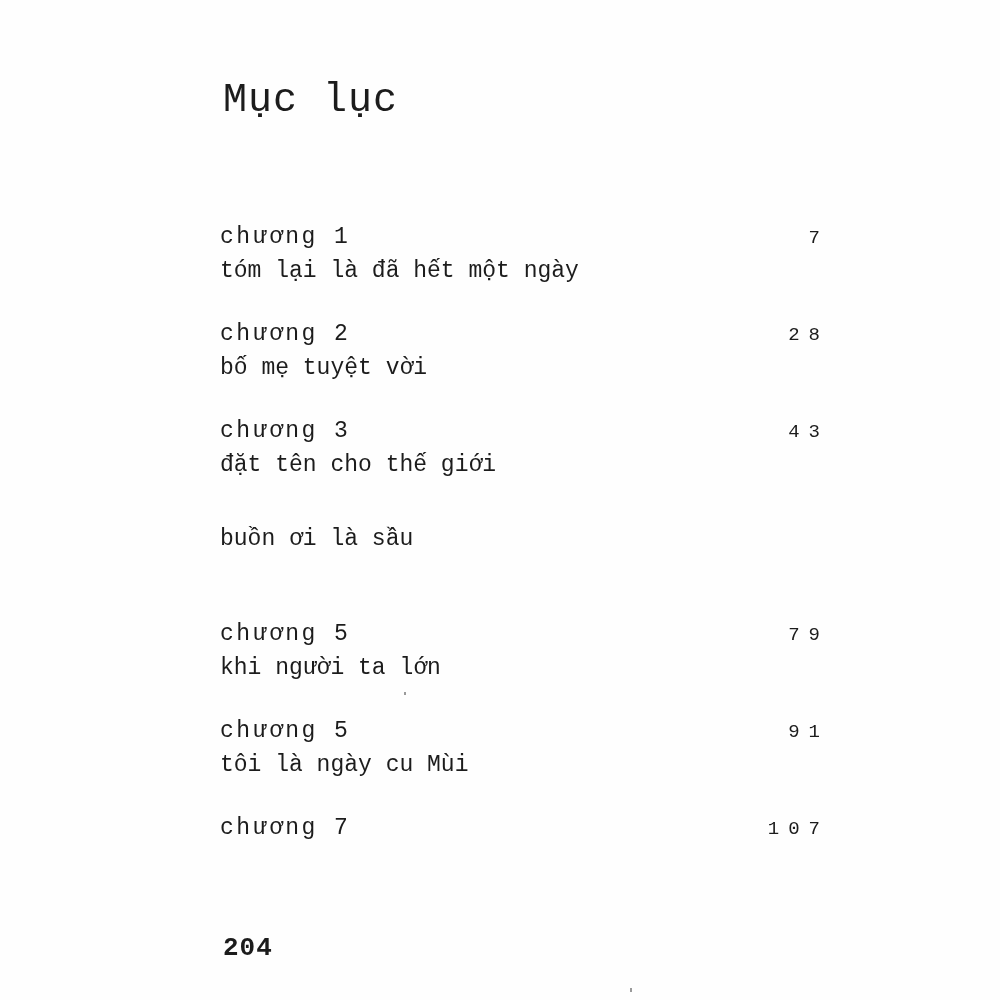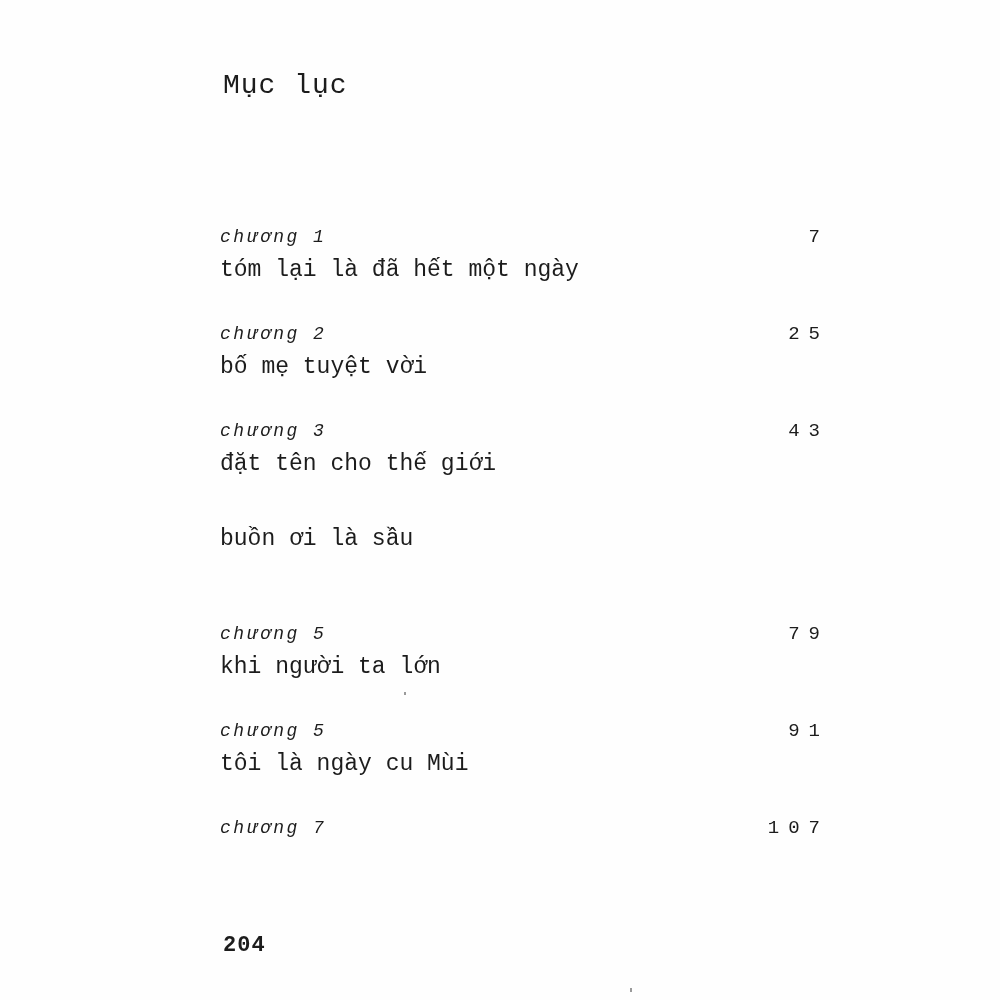--- a/index.html
+++ b/index.html
@@ -14,21 +14,21 @@
     margin: 0 auto;
     background: var(--paper, #fefefe);
     color: var(--ink, #1c1c1c);
     font-family: "Liberation Mono", "DejaVu Sans Mono", monospace;
     overflow: hidden;
   }
   .book-title {
     position: absolute;
     left: 223px;
     top: 52px;
-    font-size: 28px;
+    font-size: 40px;
     font-weight: 400;
     letter-spacing: 1px;
     line-height: 1.1;
     white-space: nowrap;
   }
   .toc {
     position: absolute;
     left: 220px;
     top: 226px;
     width: 600px;
@@ -36,43 +36,42 @@
   .toc-row {
     height: 97px;
   }
   .toc-row-head {
     display: flex;
     justify-content: space-between;
     align-items: baseline;
     line-height: 22px;
   }
   .chapter-label {
-    font-size: 18px;
+    font-size: 23px;
     letter-spacing: 2.5px;
     white-space: nowrap;
-    font-style: italic;
   }
   .chapter-page {
     font-size: 19px;
     letter-spacing: 9px;
     margin-right: -9px; 
     white-space: nowrap;
   }
   .chapter-title {
     margin-top: 9px;
     font-size: 23px;
     line-height: 26px;
     text-align: left;
     white-space: nowrap;
   }
   .folio {
     position: absolute;
     left: 223px;
     top: 933px;
-    font-size: 22px;
+    font-size: 26px;
     font-weight: 700;
     letter-spacing: 1px;
   }
   .speck {
     position: absolute;
     background: #9a9a9a;
   }
 </style>
 </head>
 <body>
@@ -86,21 +85,21 @@
       <div class="toc-row-head">
         <span class="chapter-label">chương 1</span>
         <span class="chapter-page">7</span>
       </div>
       <div class="chapter-title">tóm lại là đã hết một ngày</div>
     </div>
 
     <div class="toc-row">
       <div class="toc-row-head">
         <span class="chapter-label">chương 2</span>
-        <span class="chapter-page">25</span>
+        <span class="chapter-page">28</span>
       </div>
       <div class="chapter-title">bố mẹ tuyệt vời</div>
     </div>
 
     <div class="toc-row">
       <div class="toc-row-head">
         <span class="chapter-label">chương 3</span>
         <span class="chapter-page">43</span>
       </div>
       <div class="chapter-title">đặt tên cho thế giới</div>

